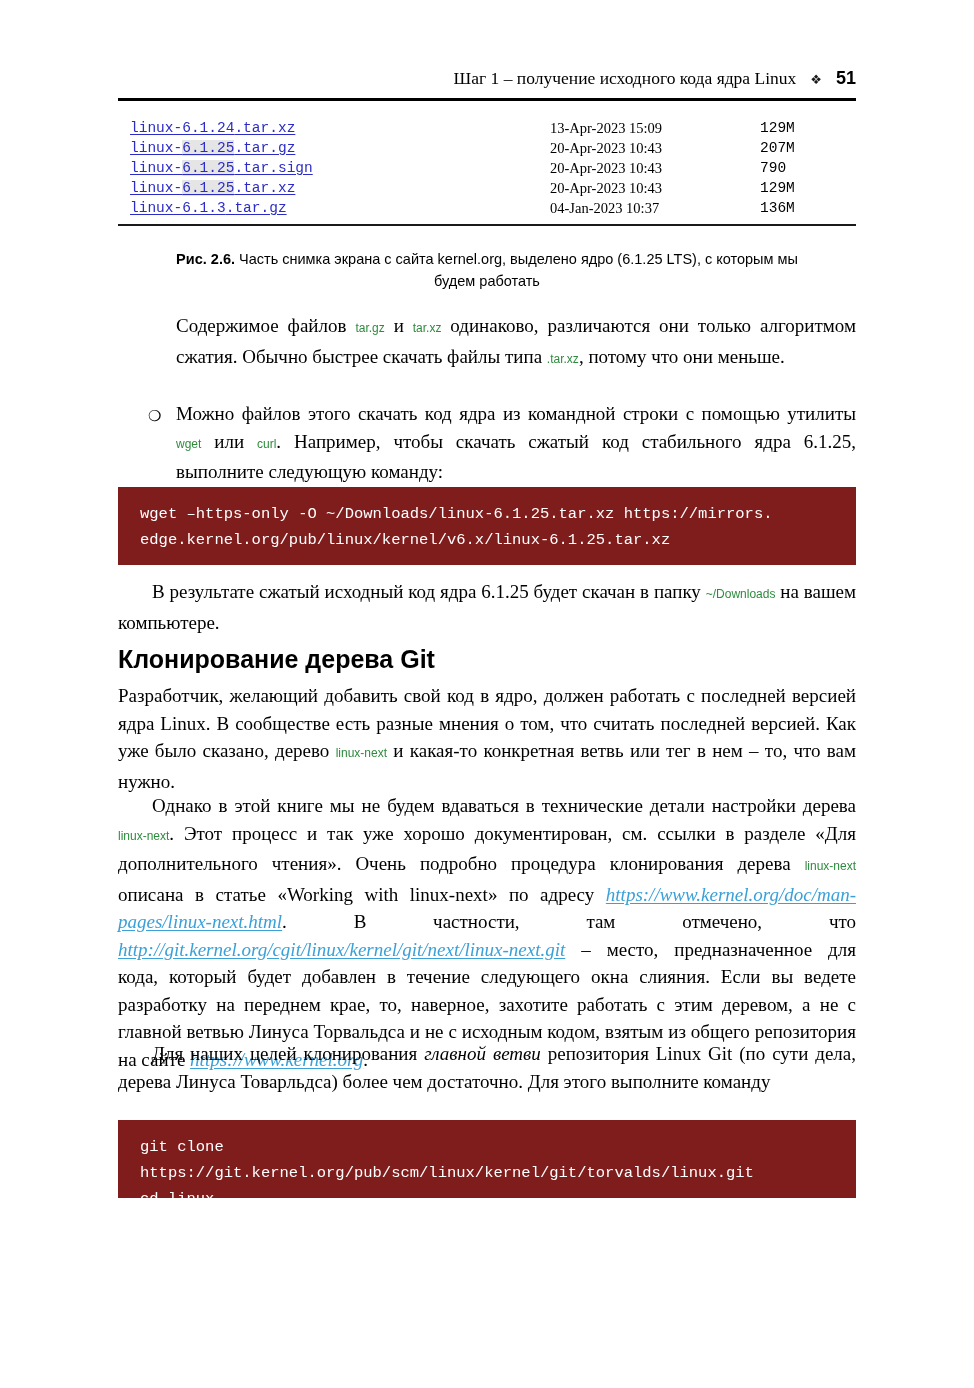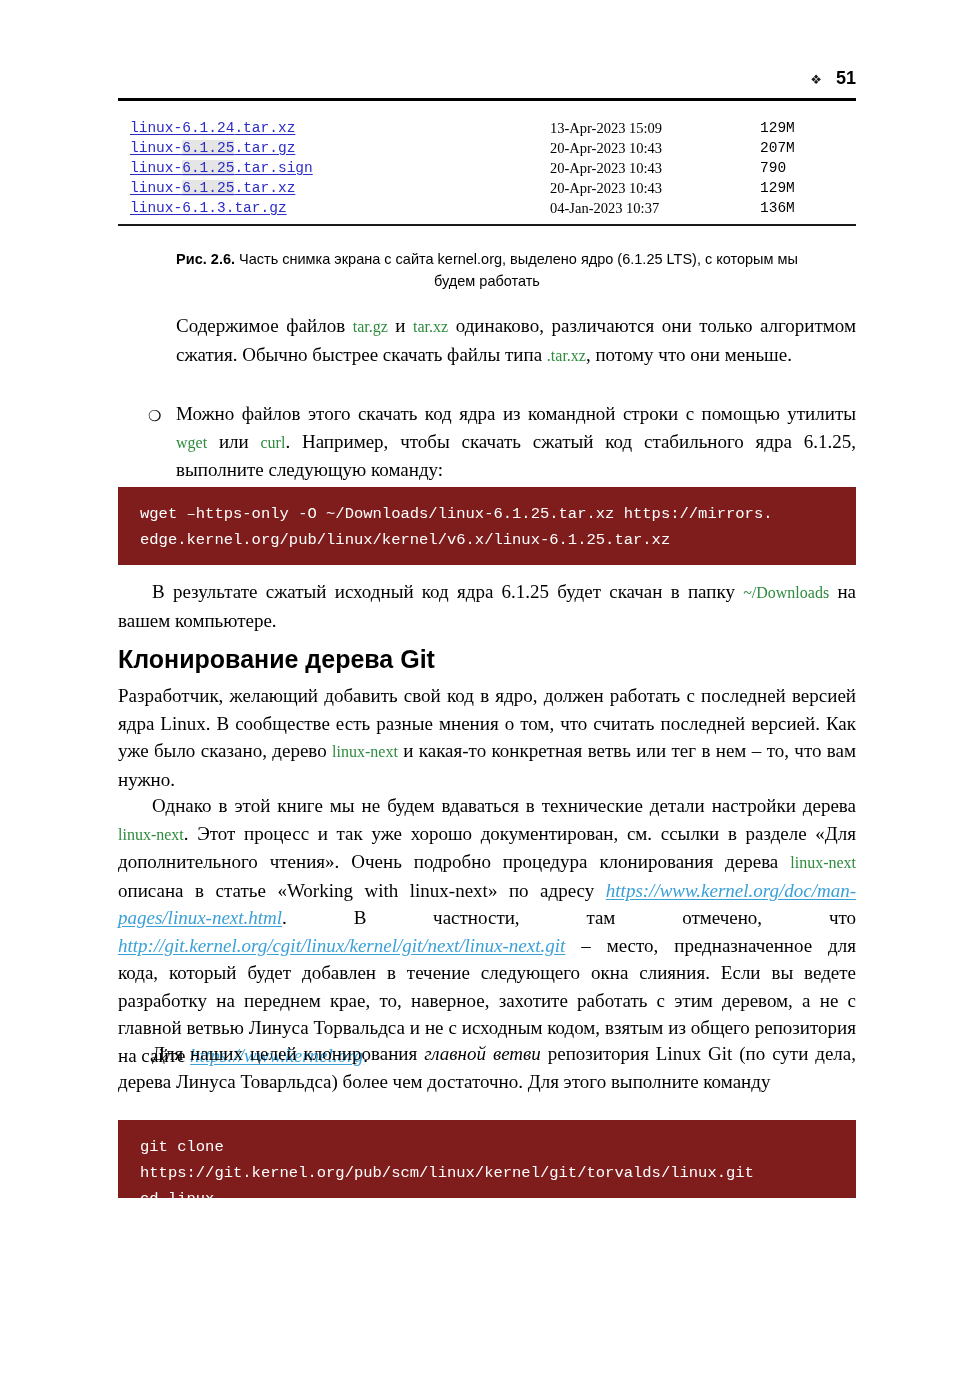--- a/index.html
+++ b/index.html
@@ -118,22 +118,22 @@
     font-size: 19px;
     line-height: 27.5px;
     text-align: justify;
     color: #000;
   }
   .indent-block {
     margin-left: 58px;
     width: 680px;
   }
   .mono {
-    font-family: Liberation Serif, serif;
-    font-size: 16px;
+    font-family: Liberation Sans, sans-serif;
+    font-size: 12px;
     color: #2e8b3d;
   }
   .bullet-row {
     position: relative;
   }
   .bullet-mark {
     position: absolute;
     left: -28px;
     top: 3px;
     font-size: 15px;
@@ -174,20 +174,21 @@
   .ital { font-style: italic; }
 
   .p-indent { text-indent: 34px; }
 </style>
 </head>
 <body>
 
 <div class="page">
 
   <div class="header">
+    <span class="header-title">Шаг 1 – получение исходного кода ядра Linux</span>
     <span class="header-diamond">❖</span>
     <span class="header-pageno">51</span>
   </div>
   <div class="header-rule"></div>
 
   <div class="figure-block">
     <div class="listing">
 
       <div class="listing-row">
         <span class="listing-name"><span>linux-6.1.24</span><span class="hl"></span><span>.tar.xz</span></span>

